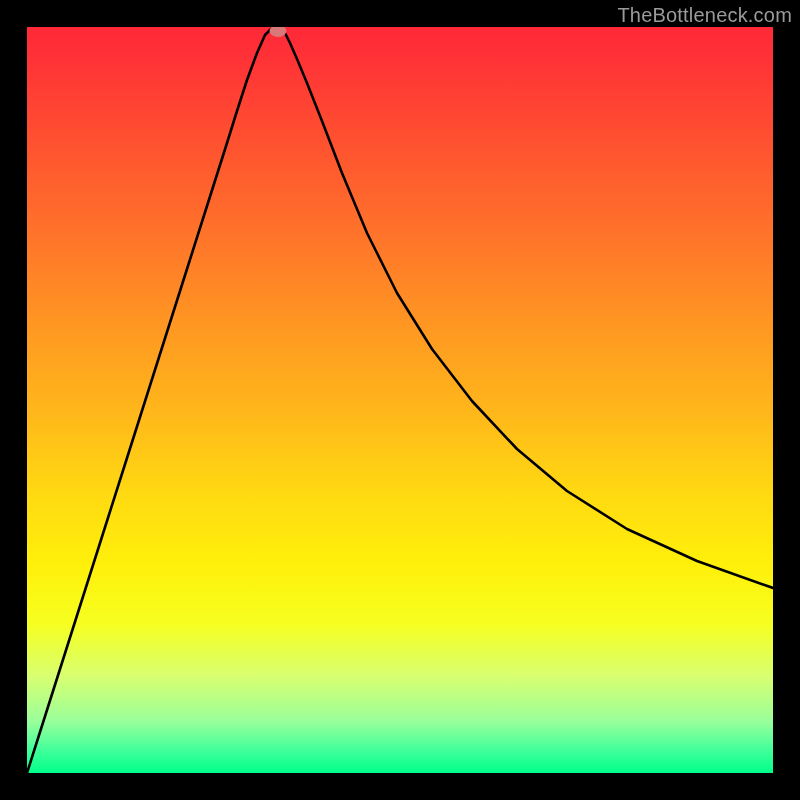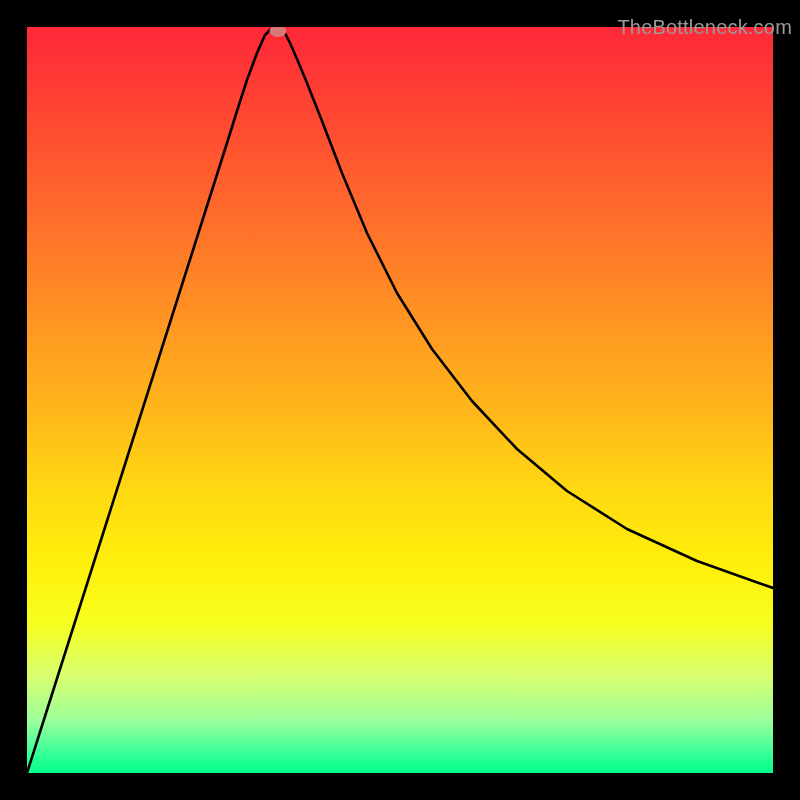--- a/index.html
+++ b/index.html
@@ -47,21 +47,21 @@
   .dot {
     position: absolute;
     width: 17px;
     height: 12px;
     background: #d87878;
     border-radius: 50%;
     transform: translate(-50%, -50%);
   }
   .watermark {
     position: absolute;
-    top: 16px;
+    top: 4px;
     right: 8px;
     color: #9a9a9a;
     font-size: 20px;
     letter-spacing: 0.2px;
     user-select: none;
   }
 </style>
 </head>
 <body>
 

